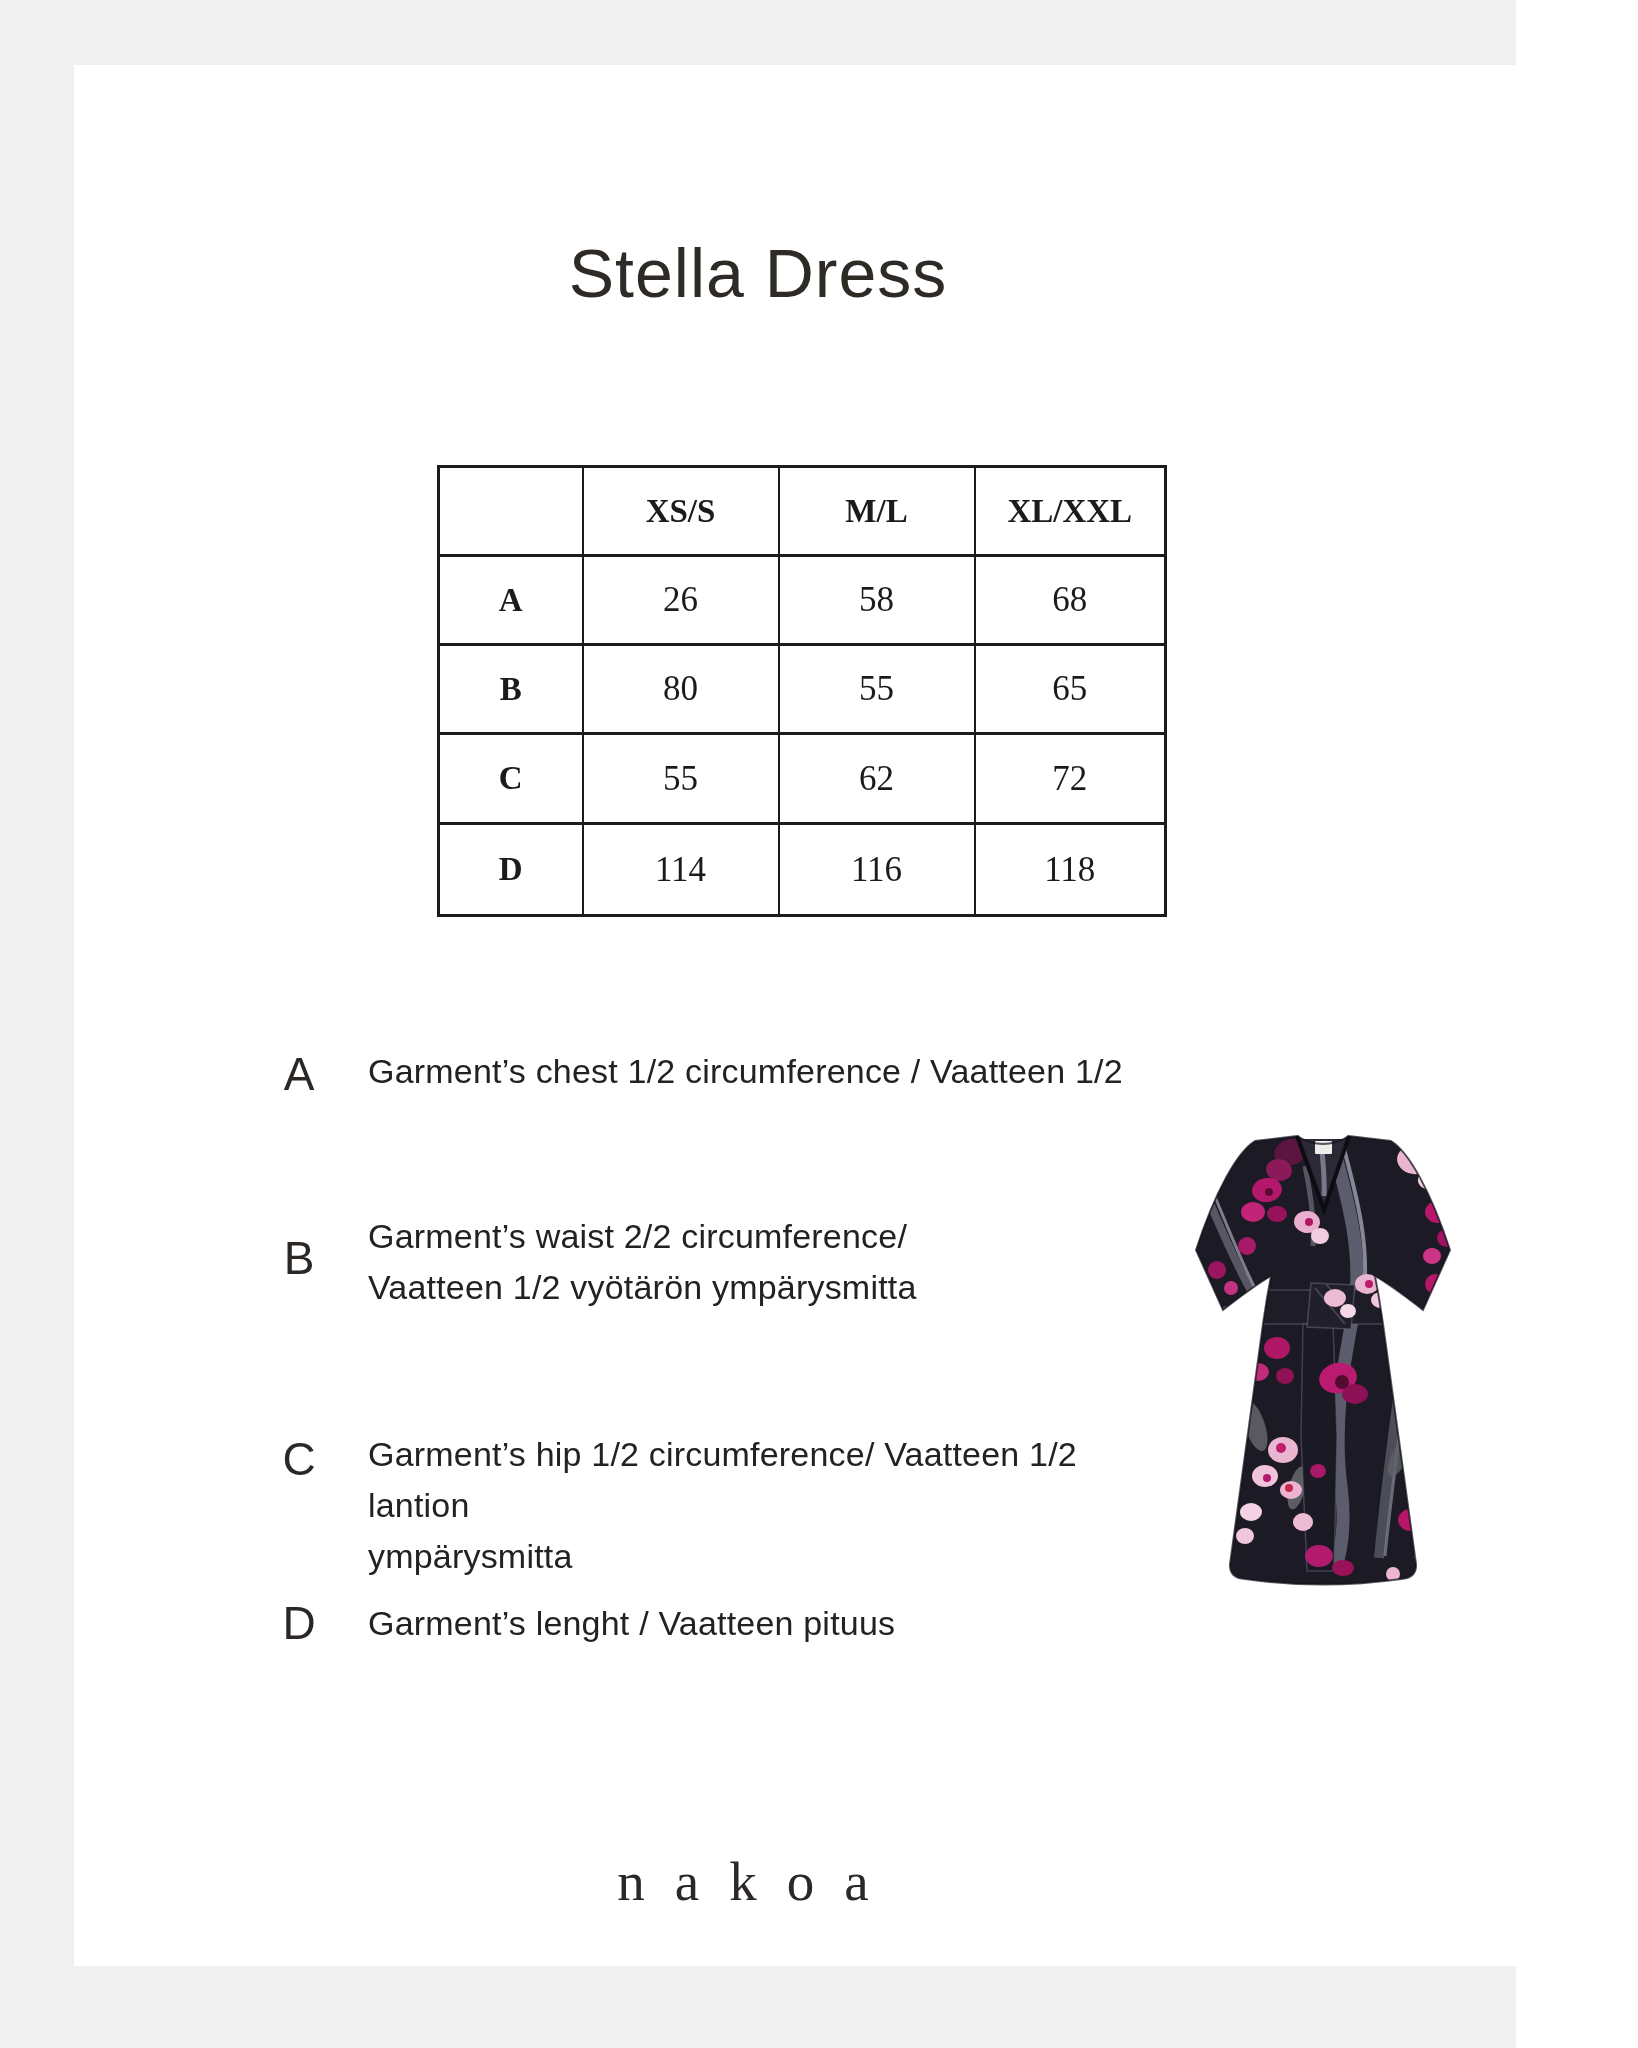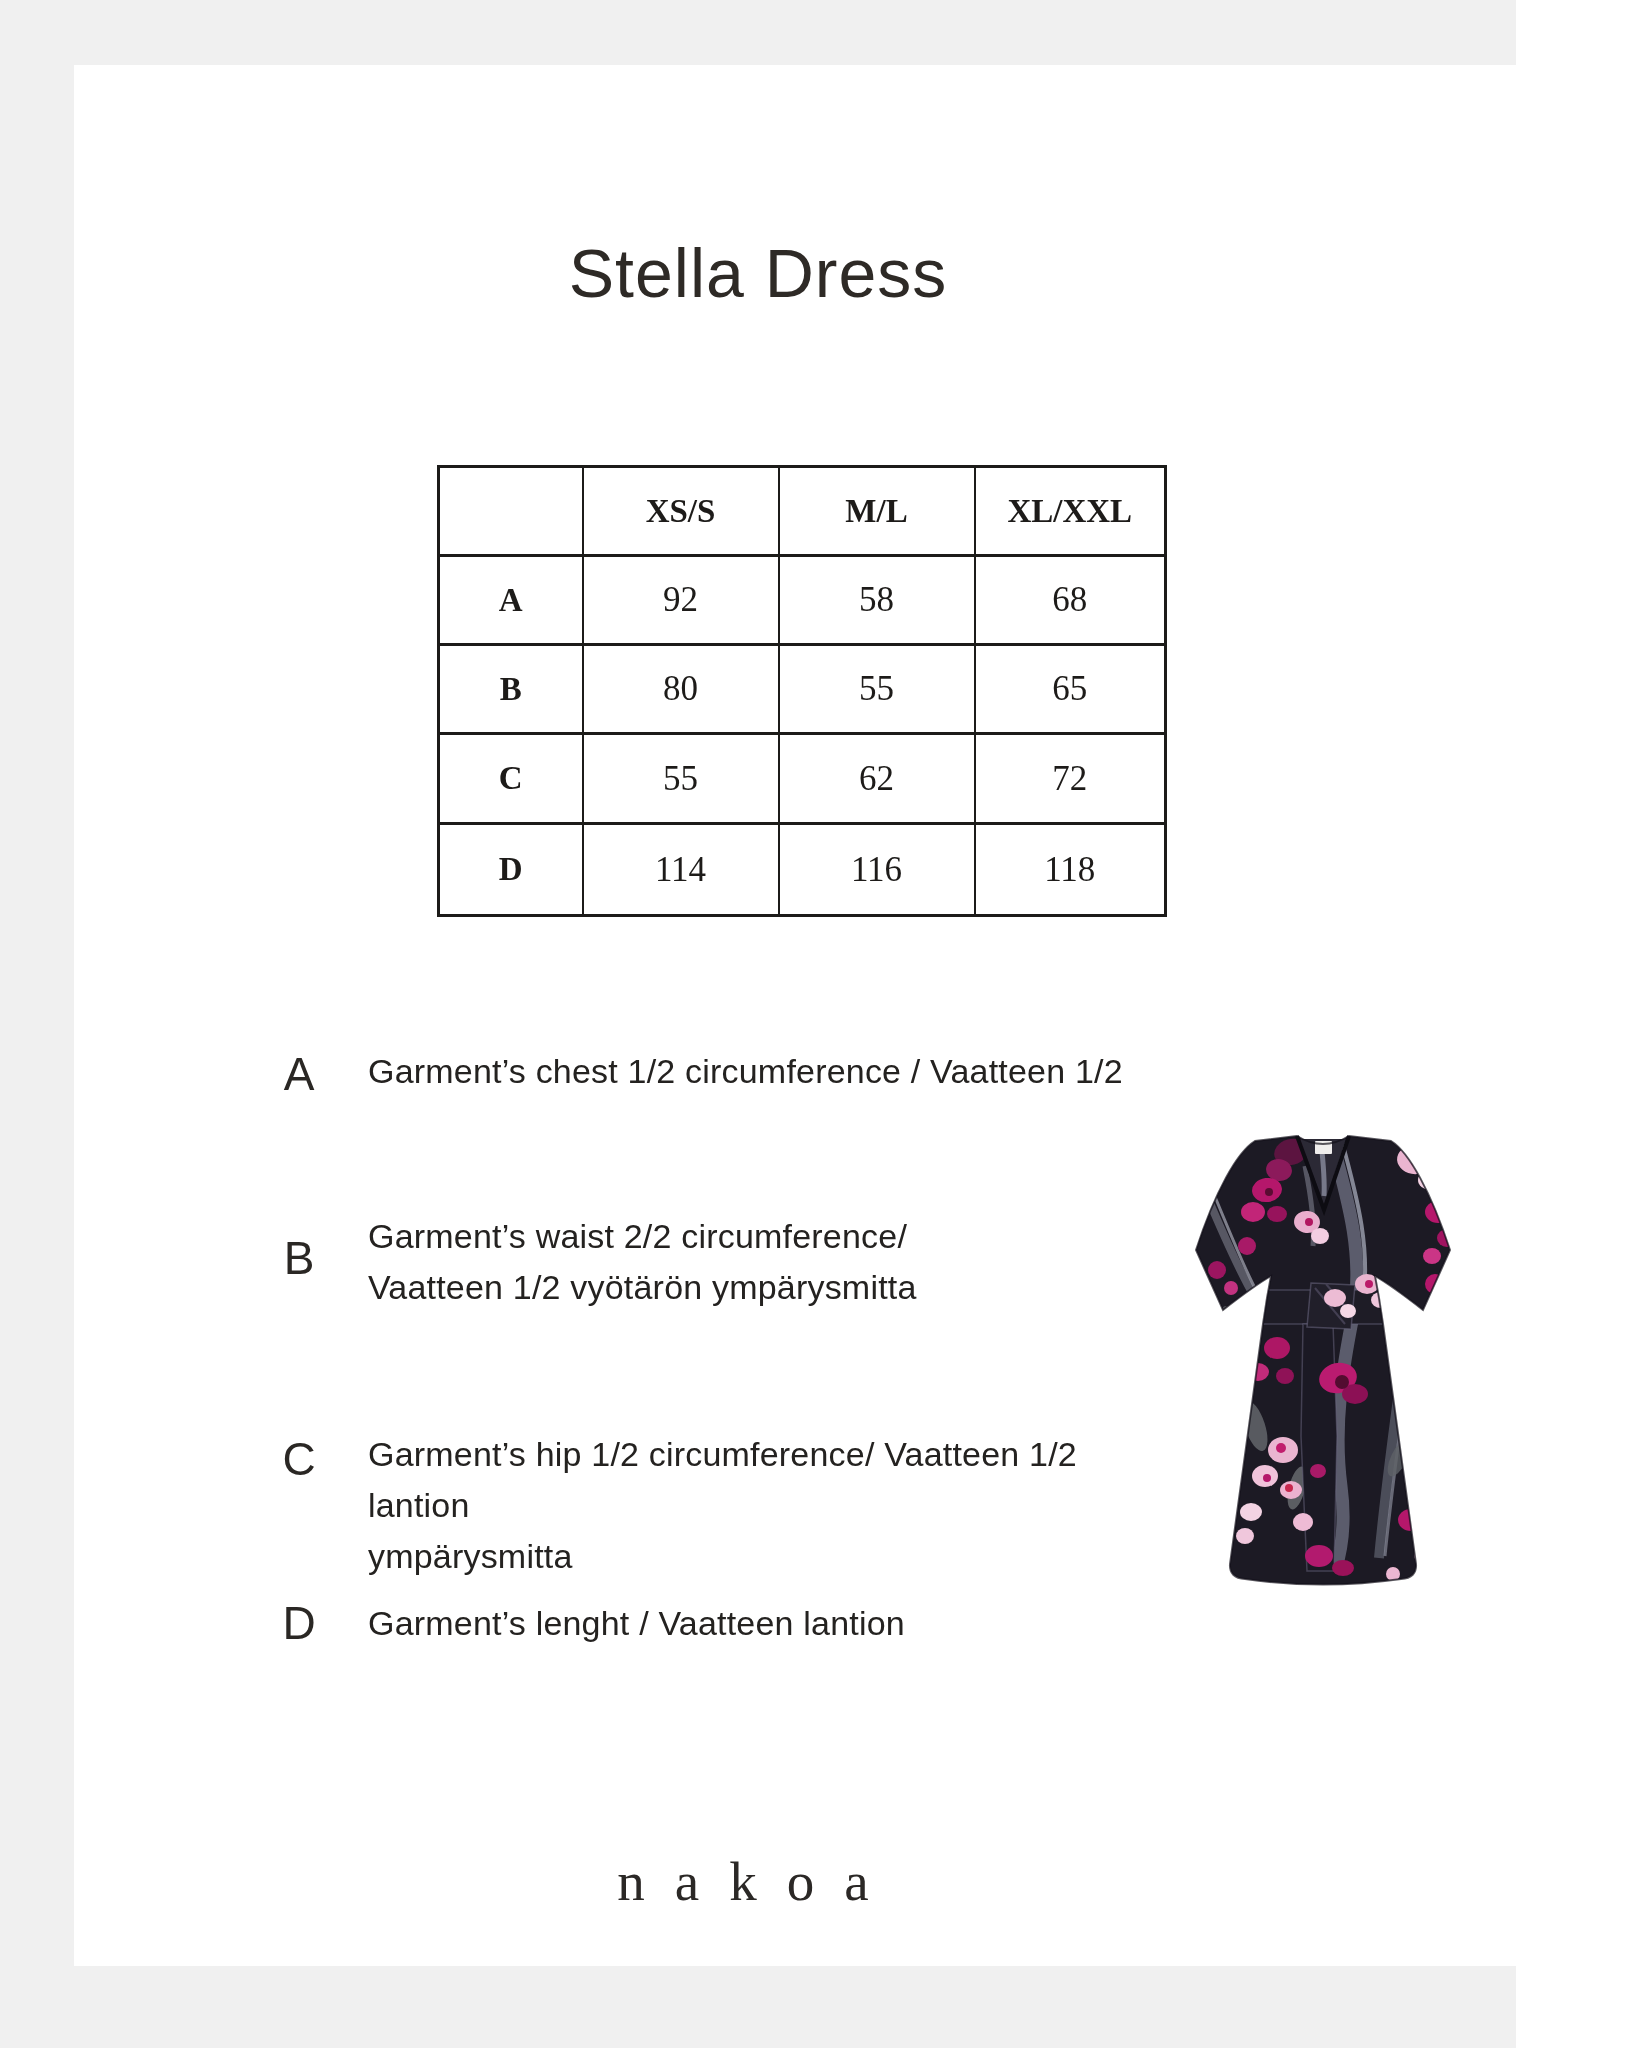--- a/index.html
+++ b/index.html
@@ -47,21 +47,21 @@
       <tr style="height:89px">
         <th></th>
         <th>XS/S</th>
         <th>M/L</th>
         <th>XL/XXL</th>
       </tr>
     </thead>
     <tbody>
       <tr style="height:89px">
         <th>A</th>
-        <td>92</td>
+        <td>26</td>
         <td>58</td>
         <td>68</td>
       </tr>
       <tr style="height:89px">
         <th>B</th>
         <td>80</td>
         <td>55</td>
         <td>65</td>
       </tr>
       <tr style="height:90px">
@@ -92,21 +92,21 @@
     </div>
 
     <div class="legend-letter" style="top:1433px">C</div>
     <div class="legend-text" style="top:1429px">
       <div>Garment’s hip 1/2 circumference/ Vaatteen 1/2 lantion</div>
       <div>ympärysmitta</div>
     </div>
 
     <div class="legend-letter" style="top:1597px">D</div>
     <div class="legend-text" style="top:1598px">
-      <div>Garment’s lenght / Vaatteen lantion</div>
+      <div>Garment’s lenght / Vaatteen pituus</div>
       <div></div>
     </div>
   </div>
 
   <div class="dress">
     <svg viewBox="0 0 276 472" width="276" height="472">
       <defs>
         <clipPath id="dressClip">
           <path d="M112 10 L70 15 C52 26 30 66 11 124 L38 184 C56 170 72 158 86 150 L82 172 L78 198 L45 438 Q44 452 60 453 Q138 464 216 453 Q232 452 231 438 L198 198 L194 172 L190 150 C204 158 220 170 238 184 L265 124 C246 66 224 26 206 15 L164 10 Q138 26 112 10 Z"></path>
         </clipPath>

